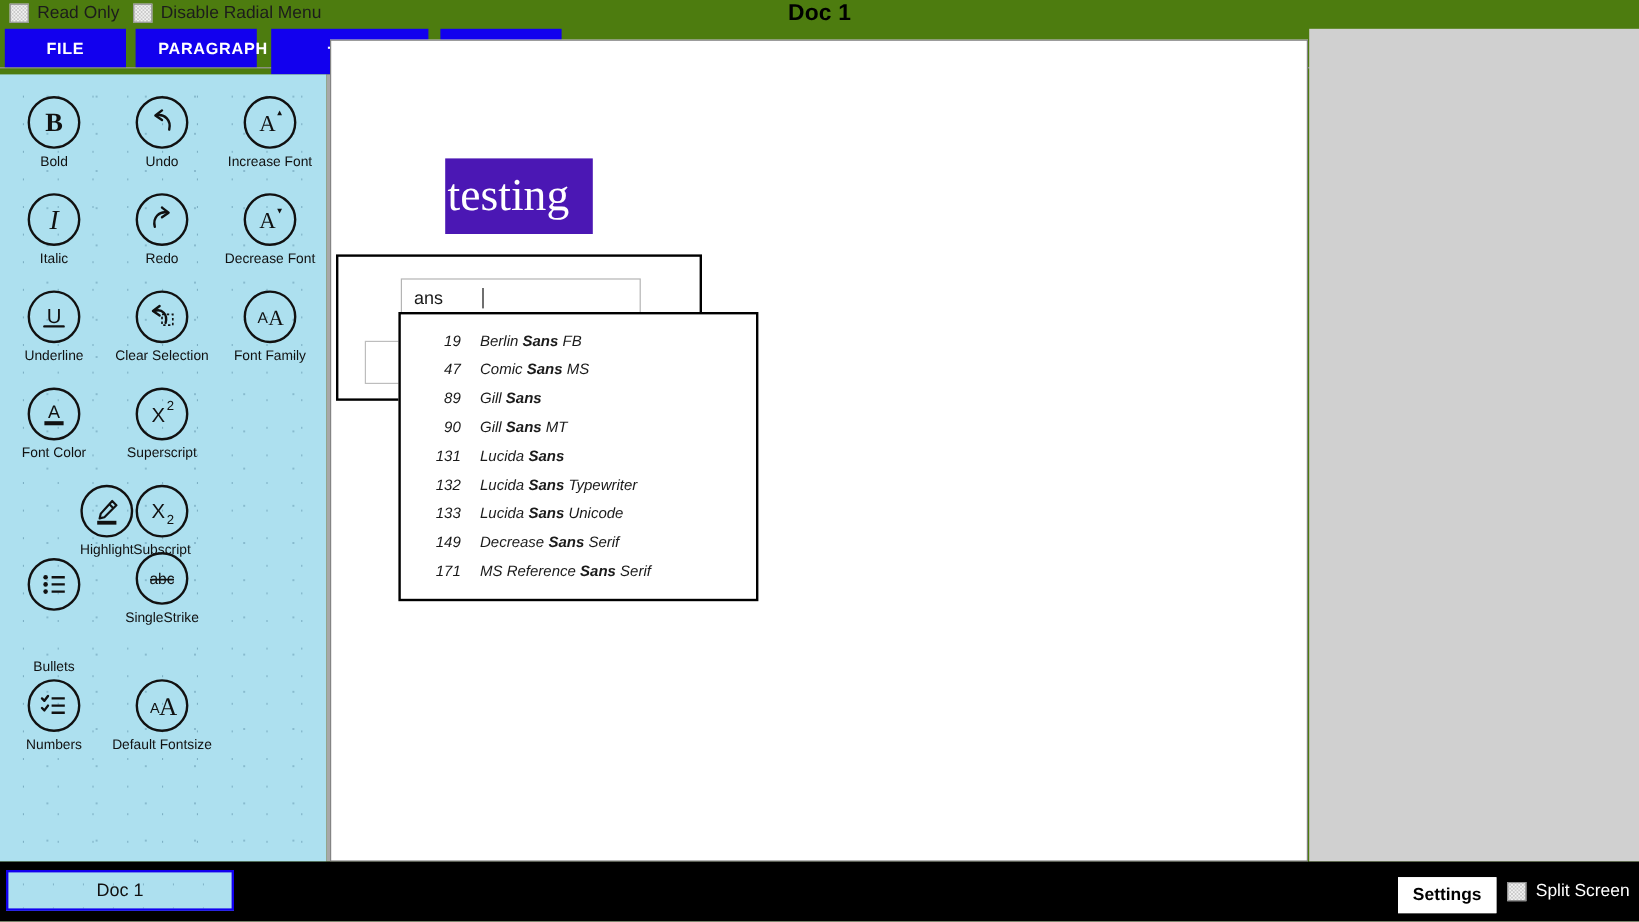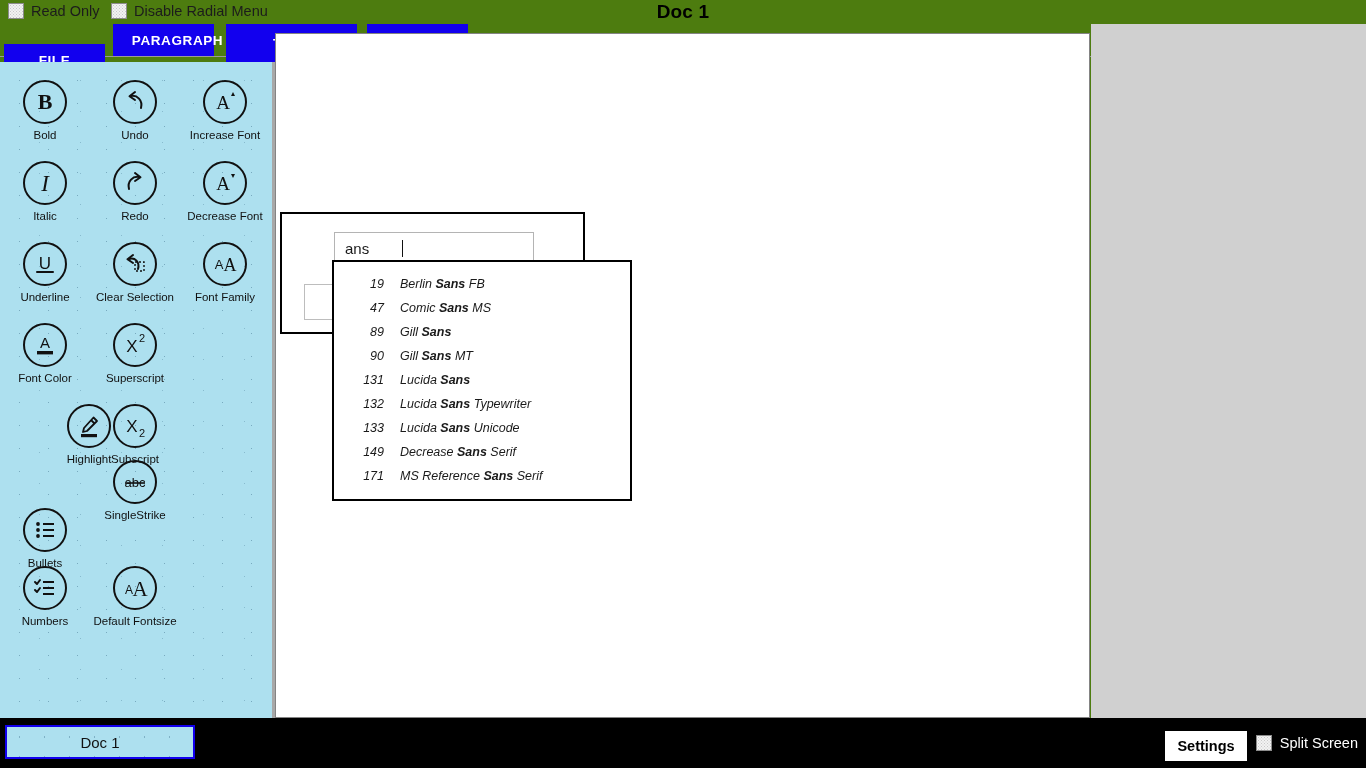--- a/index.html
+++ b/index.html
@@ -288,38 +288,39 @@
     <div class="chk-wrap" id="chk1" style="left:111px;">
       <span class="chkbox"></span>
       <span class="chk-label">Disable Radial Menu</span>
     </div>
   </div>
 
   <div class="doc-title">Doc 1</div>
 
   <div class="tabline"></div>
   <div class="tabstrip">
-    <div class="tab" style="left:4px; top:0px; width:101px; height:32px;margin-top:20px;">
+    <div class="tab" style="left:4px; top:0px; width:101px; height:32px;">
       <span>FILE</span>
     </div>
     <div class="tab" style="left:113px; top:0px; width:101px; height:32px;padding-left:28px;">
       <span>PARAGRAPH</span>
     </div>
     <div class="tab active" style="left:226px; top:0px; width:131px; height:38px;">
       <span>TEXT</span>
     </div>
     <div class="tab" style="left:367px; top:0px; width:101px; height:32px;">
       <span>TOOLS</span>
     </div>
   </div>
 
   <div class="canvas-right-fill"></div>
   <div class="canvas">
   </div>
 
+  <div class="selected-text">testing</div>
 
   <div class="sidebar" id="sidebar">
       <div class="tool" style="left: 0px; top: 18px;">
         <div class="circ">
           <svg width="30" height="30" viewBox="0 0 30 30">
             <text x="15" y="22" font-family="Liberation Serif, serif" font-size="22" font-weight="bold" fill="#111" text-anchor="middle">B</text>
           </svg>
         </div>
         <div class="tlabel">Bold</div>
       </div>
@@ -425,21 +426,21 @@
       </div>
       <div class="tool" style="left: 90px; top: 342px;">
         <div class="circ">
           <svg width="30" height="30" viewBox="0 0 30 30">
             <text x="12" y="21" font-family="Liberation Sans, sans-serif" font-size="17" fill="#111" text-anchor="middle">X</text>
             <text x="22" y="26" font-family="Liberation Sans, sans-serif" font-size="11" fill="#111" text-anchor="middle">2</text>
           </svg>
         </div>
         <div class="tlabel">Subscript</div>
       </div>
-      <div class="tool" style="left: 0px; top: 446px;">
+      <div class="tool" style="left: 0px; top: 403px; gap: 36px;">
         <div class="circ">
           <svg width="30" height="30" viewBox="0 0 30 30">
             <circle cx="8" cy="9" r="1.9" fill="#111"></circle>
             <circle cx="8" cy="15" r="1.9" fill="#111"></circle>
             <circle cx="8" cy="21" r="1.9" fill="#111"></circle>
             <line x1="13" y1="9" x2="24" y2="9" stroke="#111" stroke-width="2"></line>
             <line x1="13" y1="15" x2="24" y2="15" stroke="#111" stroke-width="2"></line>
             <line x1="13" y1="21" x2="24" y2="21" stroke="#111" stroke-width="2"></line>
           </svg>
         </div>

